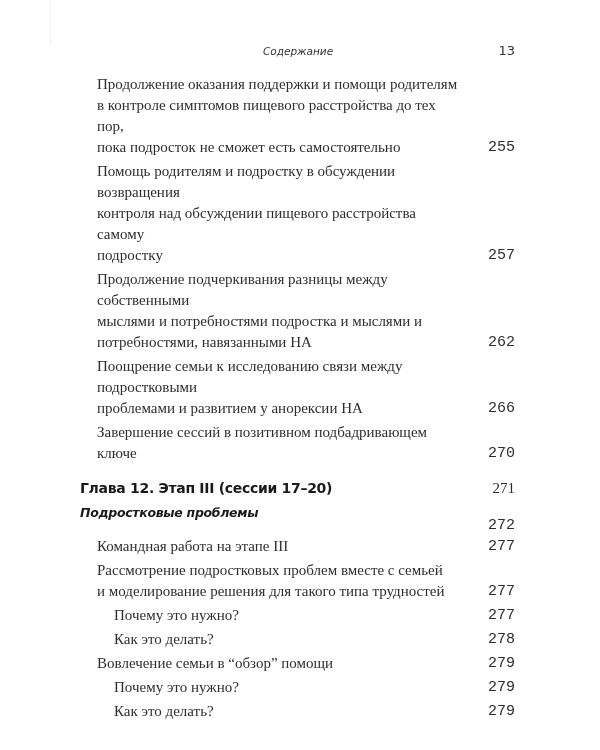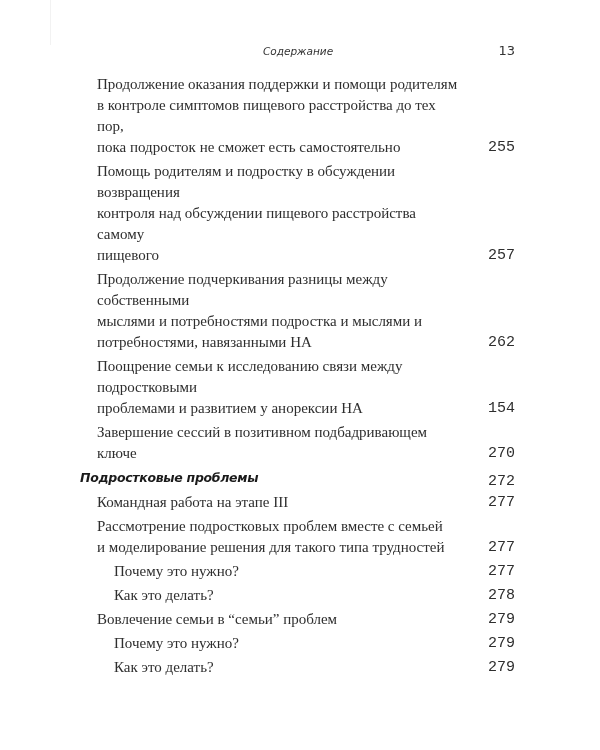--- a/index.html
+++ b/index.html
@@ -94,21 +94,21 @@
       color: #2e2e2e;
       letter-spacing: 0;
     }
     .section-head {
       font-family: "DejaVu Sans", sans-serif;
       font-weight: bold;
       font-style: italic;
       font-size: 12.5px;
       line-height: 21px;
       color: #1a1a1a;
-      margin-bottom: 4px;
+      margin-bottom: 13px;
       letter-spacing: -0.3px;
     }
     .line { display: block; }
   </style>
 </head>
 <body>
 
 <div class="edge-line"></div>
 
 <div class="running-head">
@@ -121,42 +121,46 @@
   <div class="entry lvl1">
     <span class="line">Продолжение оказания поддержки и помощи родителям</span>
     <span class="line">в контроле симптомов пищевого расстройства до тех пор,</span>
     <span class="line">пока подросток не сможет есть самостоятельно</span>
     <span class="num">255</span>
   </div>
 
   <div class="entry lvl1">
     <span class="line">Помощь родителям и подростку в обсуждении возвращения</span>
     <span class="line">контроля над обсуждении пищевого расстройства самому</span>
-    <span class="line">пищевого</span>
+    <span class="line">подростку</span>
     <span class="num">257</span>
   </div>
 
   <div class="entry lvl1">
     <span class="line">Продолжение подчеркивания разницы между собственными</span>
     <span class="line">мыслями и потребностями подростка и мыслями и</span>
     <span class="line">потребностями, навязанными НА</span>
     <span class="num">262</span>
   </div>
 
   <div class="entry lvl1">
     <span class="line">Поощрение семьи к исследованию связи между подростковыми</span>
     <span class="line">проблемами и развитием у анорексии НА</span>
-    <span class="num">154</span>
+    <span class="num">266</span>
   </div>
 
   <div class="entry lvl1">
     <span class="line">Завершение сессий в позитивном подбадривающем ключе</span>
     <span class="num">270</span>
   </div>
 
+  <div class="chapter">
+    <span>Глава 12. Этап III (сессии 17–20)</span>
+    <span class="num">271</span>
+  </div>
 
   <div class="section-head">Подростковые проблемы</div>
 
   <div class="entry lvl1">
     <span class="num">272</span>
   </div>
 
 
   <div class="entry lvl1">
     <span class="line">Командная работа на этапе III</span>
@@ -173,21 +177,21 @@
     <span class="line">Почему это нужно?</span>
     <span class="num">277</span>
   </div>
 
   <div class="entry lvl2">
     <span class="line">Как это делать?</span>
     <span class="num">278</span>
   </div>
 
   <div class="entry lvl1">
-    <span class="line">Вовлечение семьи в “семьи” проблем</span>
+    <span class="line">Вовлечение семьи в “обзор” помощи</span>
     <span class="num">279</span>
   </div>
 
   <div class="entry lvl2">
     <span class="line">Почему это нужно?</span>
     <span class="num">279</span>
   </div>
 
   <div class="entry lvl2">
     <span class="line">Как это делать?</span>

